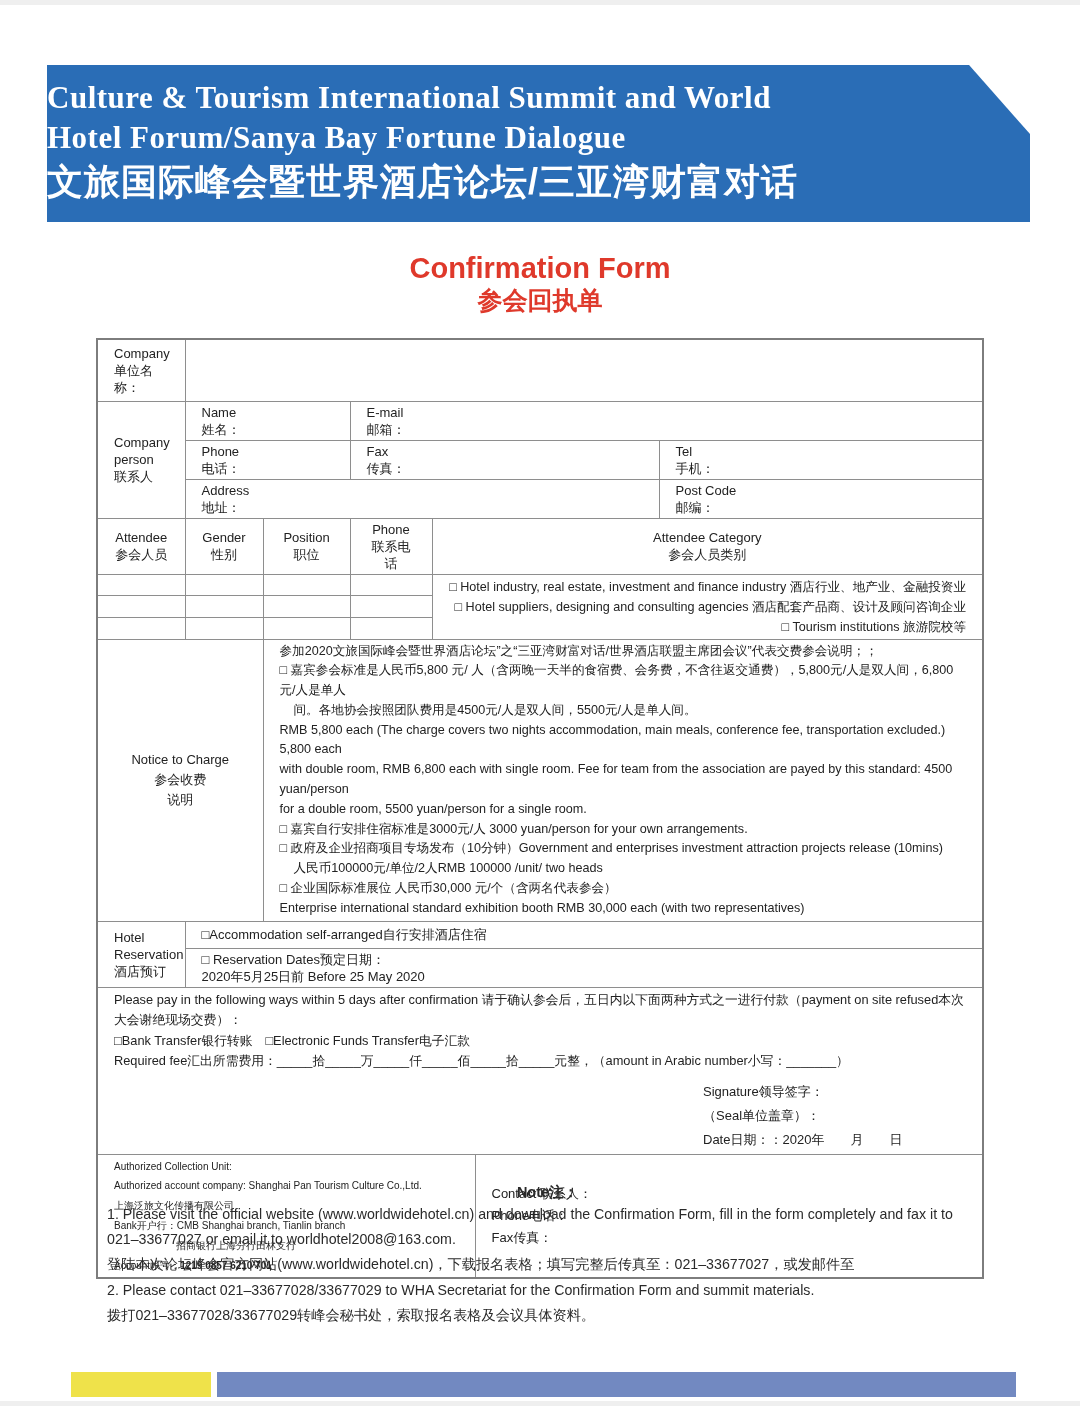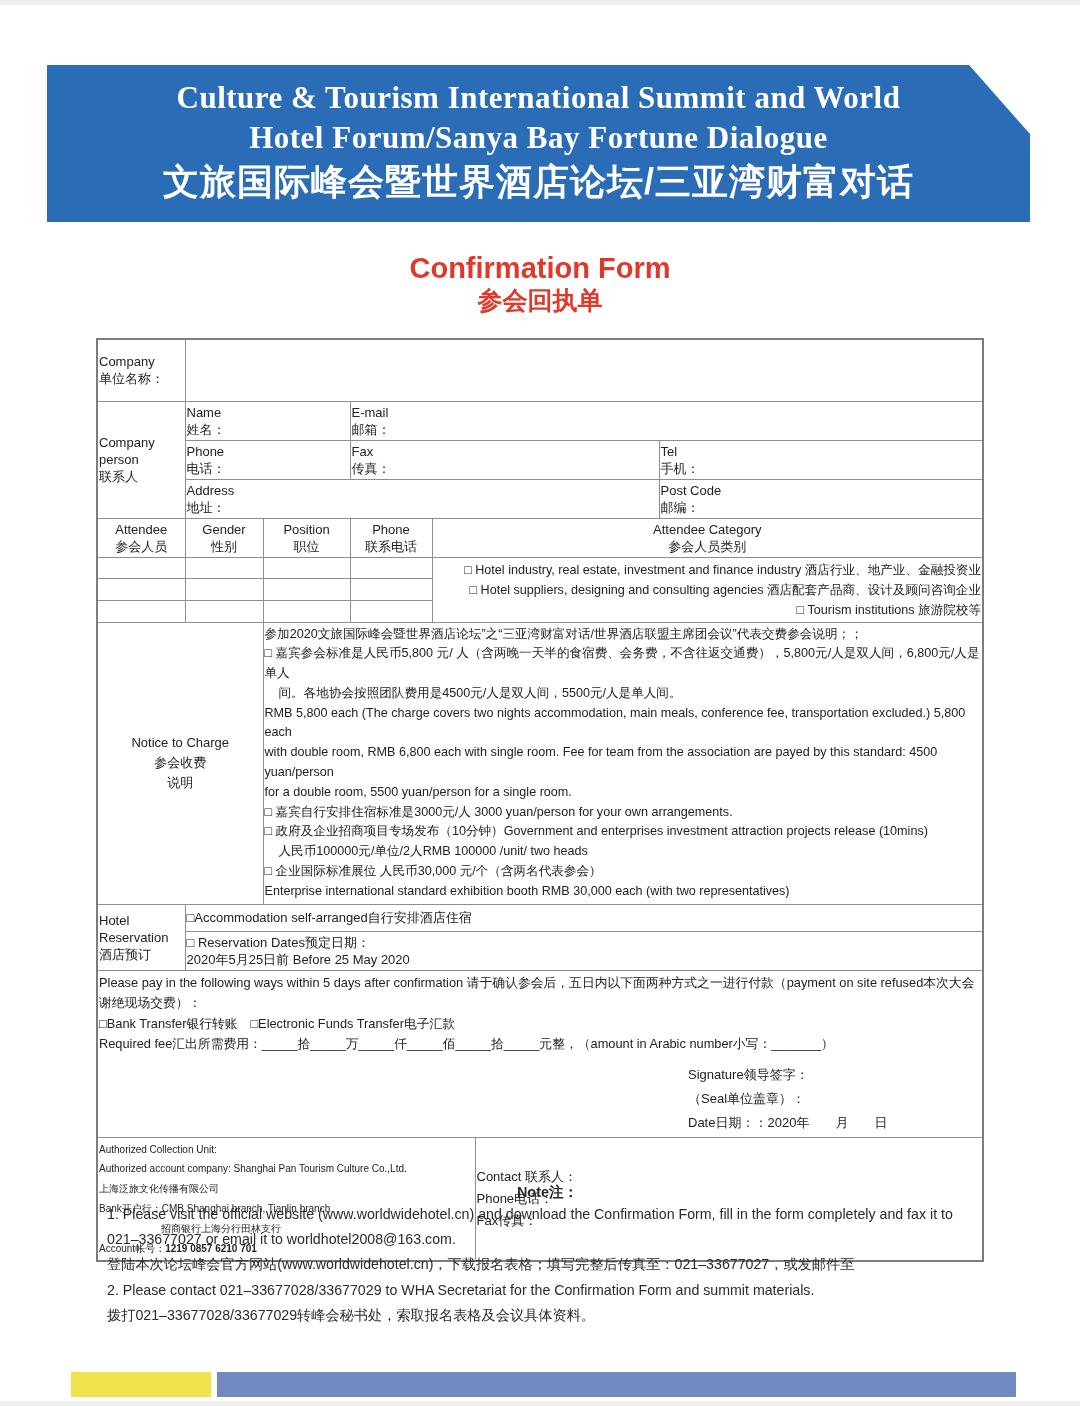--- a/index.html
+++ b/index.html
@@ -3,35 +3,35 @@
 <meta charset="utf-8">
 <style>
   html,body{margin:0;padding:0;background:#ffffff;}
   .page{position:relative;width:1080px;height:1406px;background:#ffffff;overflow:hidden;
         font-family:"Liberation Sans","DejaVu Sans",sans-serif;color:#1f1f1f;}
   .edge{position:absolute;left:0;width:1080px;height:5px;background:#efefef;}
 
   
   .banner{position:absolute;left:47px;top:65px;width:983px;height:157px;background:#2a6db6;
           clip-path:polygon(0 0,93.8% 0,100% 44%,100% 100%,0 100%);
-          color:#ffffff;text-align:center;padding-top:13px;box-sizing:border-box;}
+          color:#ffffff;padding-top:13px;box-sizing:border-box;}
   .banner .en{font-family:"Liberation Serif","DejaVu Serif",serif;font-weight:bold;
               font-size:31px;line-height:40px;letter-spacing:.5px;}
   .banner .zh{font-weight:bold;font-size:36px;line-height:48px;letter-spacing:1px;}
 
   
   .title{position:absolute;top:252px;left:0;width:1080px;text-align:center;color:#df392b;}
   .title .en{font-size:29px;font-weight:bold;line-height:33px;}
   .title .zh{font-size:25px;font-weight:bold;line-height:31px;}
 
   
   table.form{position:absolute;left:96px;top:338px;width:886px;border-collapse:collapse;
              table-layout:fixed;font-size:13px;color:#222;}
   table.form{border:2px solid #7d7d7d;}
-  table.form td{border:1px solid #8e8e8e;padding:2px 1px;vertical-align:middle;overflow:hidden;}
+  table.form td{border:1px solid #8e8e8e;padding:2px 16px;vertical-align:middle;overflow:hidden;}
   .lh{line-height:17px;}
   .ctr{text-align:center;}
   .cats{padding:2px 4px 2px 14px;line-height:20px;font-size:12.6px;text-align:right;}
   .notice-label{ text-align:center;line-height:20px;}
   .notice-content{font-size:12.6px;line-height:19.8px;padding:10px 8px 6px 16px;vertical-align:top;}
   .ind{padding-left:14px;}
   .pay-cell{padding:8px 10px 4px 10px;line-height:20.5px;font-size:12.8px;vertical-align:top;}
   .sig{margin-left:589px;margin-top:8px;line-height:24px;font-size:13px;}
   .auth-left{font-size:10px;line-height:19.8px;padding:8px 8px 6px 10px;vertical-align:top;}
   .ind2{padding-left:62px;}

